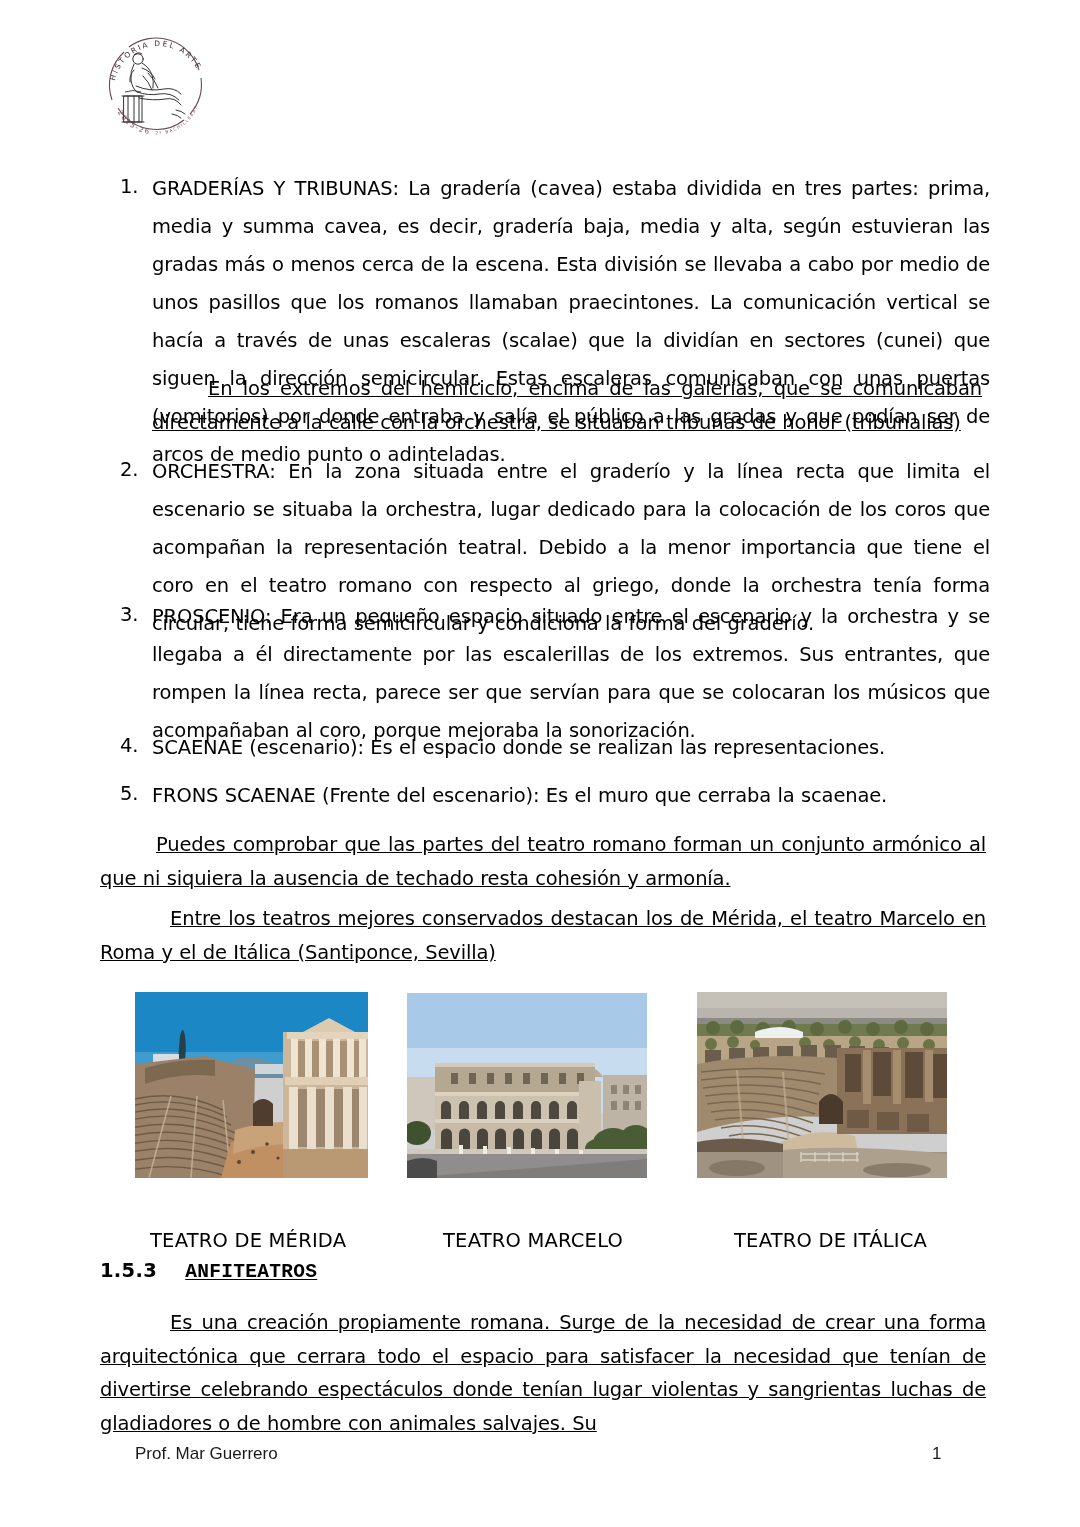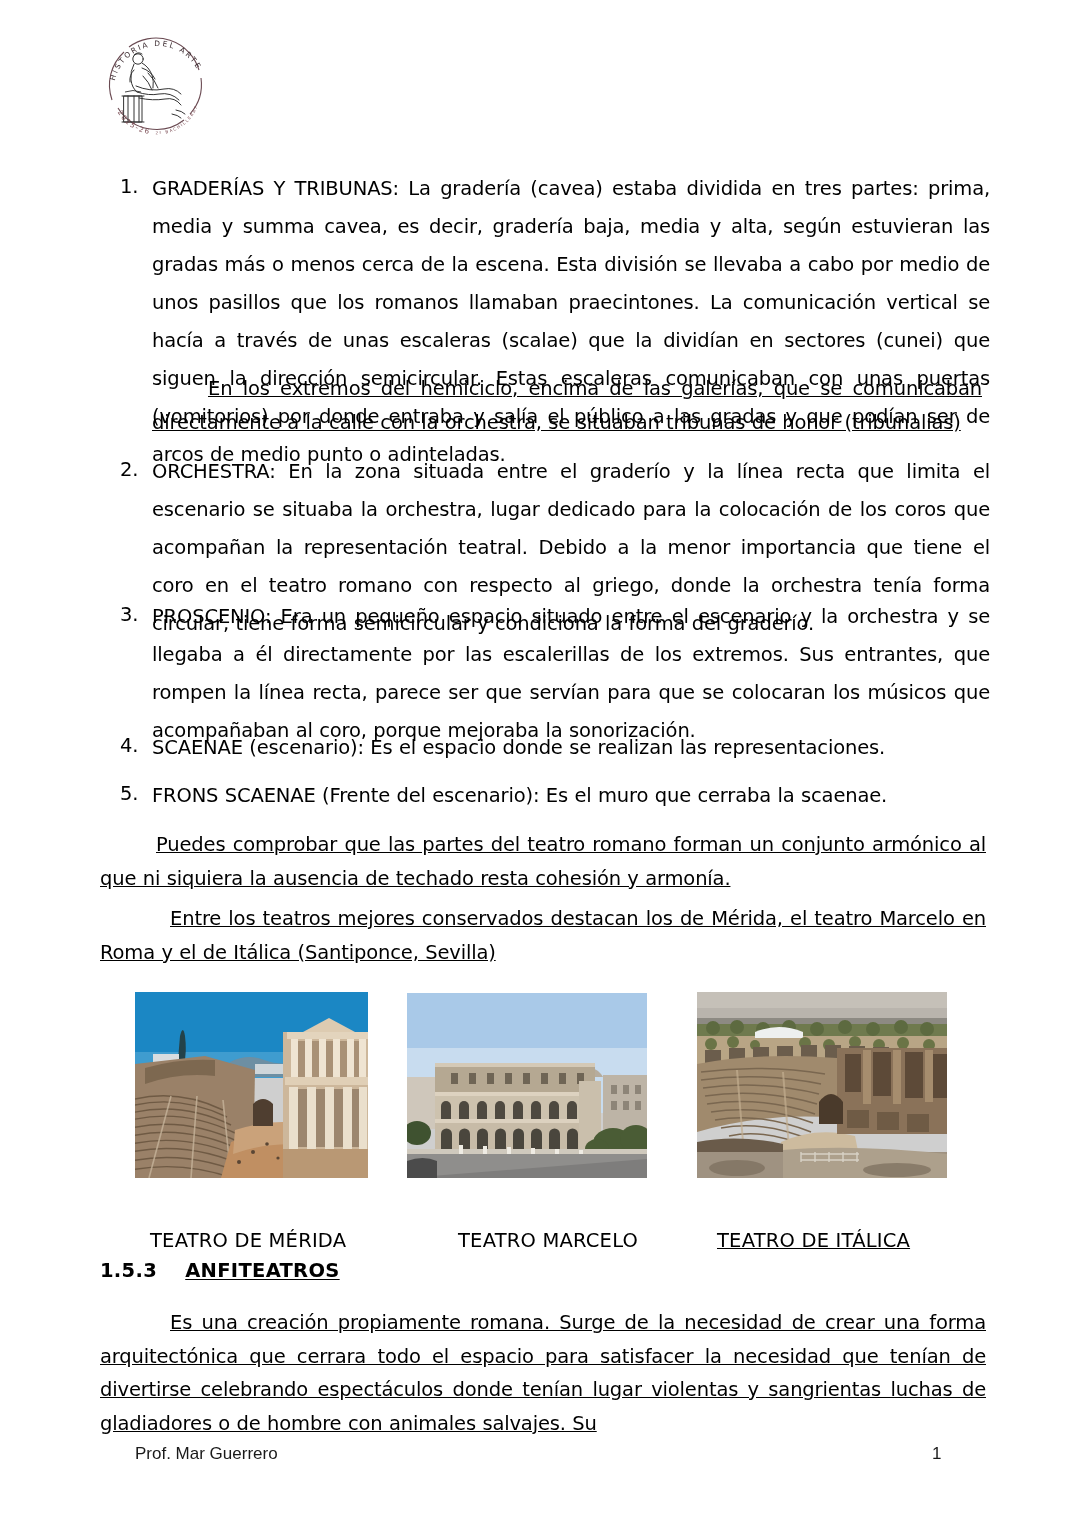--- a/index.html
+++ b/index.html
@@ -82,21 +82,21 @@
   .heading {
     position: absolute;
     font-size: 19.5px;
     line-height: 26px;
     font-weight: bold;
     color: #000;
     letter-spacing: 0.3px;
     white-space: nowrap;
   }
   .heading .num { text-decoration: none; text-align: right; }
-  .heading .ttl { text-decoration: underline; text-underline-offset: 2px; }
+  .heading .ttl { text-decoration: underline; text-underline-offset: 2px; font-family: Liberation Mono, monospace; }
 
   
   .footer-left, .footer-right {
     position: absolute;
     font-family: "Liberation Sans", sans-serif;
     font-size: 17px;
     line-height: 22px;
     color: #1a1a1a;
   }
   .footer-left { left: 135px; top: 1443px; }
@@ -486,22 +486,22 @@
       </g>
 
       <g fill="#7b6d5c" opacity="0.7">
         <ellipse cx="40" cy="176" rx="28" ry="8"></ellipse>
         <ellipse cx="200" cy="178" rx="34" ry="7"></ellipse>
       </g>
     </svg>
   </div>
 
   <div class="caption" style="left:150px; top:1207px;">TEATRO DE MÉRIDA</div>
-  <div class="caption" style="left:458px; top:1207px;">TEATRO MARCELO</div>
-  <div class="caption" style="left:717px; top:1207px;text-decoration:underline;">TEATRO DE ITÁLICA</div>
+  <div class="caption" style="left:443px; top:1207px;">TEATRO MARCELO</div>
+  <div class="caption" style="left:734px; top:1207px;">TEATRO DE ITÁLICA</div>
 
   <div class="heading" style="left:100px; top:1258px;">
     <span class="num">1.5.3</span>
     <span style="display:inline-block;width:14px;"></span>
     <span class="ttl">ANFITEATROS</span>
   </div>
 
   <div class="para indent-first" style="left:100px; top:1306px; width:886px; text-indent:70px;">Es una creación propiamente romana. Surge de la necesidad de crear una forma arquitectónica que cerrara todo el espacio para satisfacer la necesidad que tenían de divertirse celebrando espectáculos donde tenían lugar violentas y sangrientas luchas de gladiadores o de hombre con animales salvajes. Su</div>
 
   <div class="footer-left">Prof. Mar Guerrero</div>

